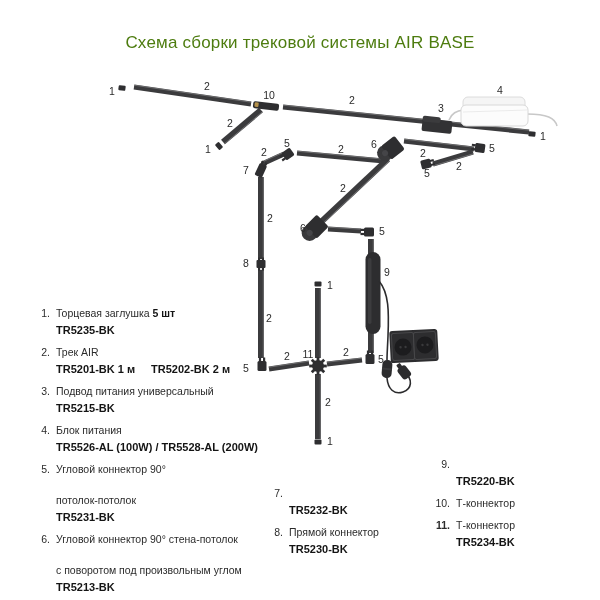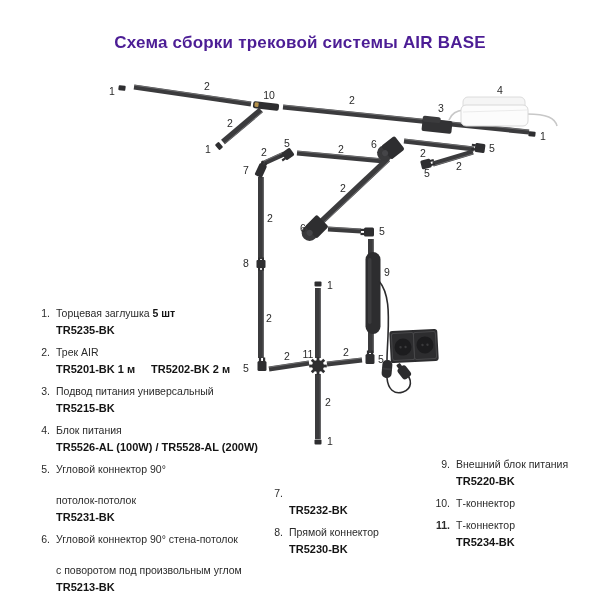--- a/index.html
+++ b/index.html
@@ -1,19 +1,19 @@
 <!DOCTYPE html>
 <html><head>
 <meta charset="utf-8">
 <style>
   html,body{margin:0;padding:0;background:#fff;}
   .page{position:relative;width:600px;height:600px;background:#fff;overflow:hidden;
         font-family:"Liberation Sans",sans-serif;color:#2b2b2b;}
   .title{position:absolute;left:0;top:33px;width:600px;margin:0;text-align:center;
-         font-size:17px;font-weight:700;color:#4c1d95;letter-spacing:.2px;}
+         font-size:17px;font-weight:400;color:#4d7c0f;letter-spacing:.2px;}
   #diagram-svg{position:absolute;left:0;top:0;width:600px;height:600px;}
   .callout{font:10.5px "Liberation Sans",sans-serif;fill:#2b2b2b;}
   .legend{position:absolute;left:0;top:0;width:600px;height:600px;pointer-events:none;}
   .leg-col{position:absolute;}
   .leg-item{margin-bottom:7px;}
   .leg-row{display:flex;}
   .leg-num{flex:none;text-align:right;margin-right:6px;font-size:10.5px;line-height:15px;}
   .leg-text{font-size:10.5px;line-height:15px;white-space:nowrap;}
   .leg-line2{font-size:10.5px;line-height:15px;white-space:nowrap;margin-top:16px;}
   .leg-code{font-size:11px;font-weight:700;line-height:15px;margin-top:2px;color:#141414;white-space:nowrap;}
@@ -281,21 +281,20 @@
             <span class="leg-num" style="width: 20px;">8.</span>
             <div class="leg-text">Прямой коннектор</div>
           </div>
           <div class="leg-code" style="padding-left: 26px;">TR5230-BK</div>
         </div>
       </div>
       <div class="leg-col" style="left: 424px; top: 457px; width: 172px;">
         <div class="leg-item">
           <div class="leg-row">
             <span class="leg-num" style="width: 26px;">9.</span>
-            <div class="leg-text">Внешний блок питания</div>
           </div>
           <div class="leg-code" style="padding-left: 32px;">TR5220-BK</div>
         </div>
         <div class="leg-item">
           <div class="leg-row">
             <span class="leg-num" style="width: 26px;">10.</span>
             <div class="leg-text">Т-коннектор</div>
           </div>
         </div>
         <div class="leg-item">

